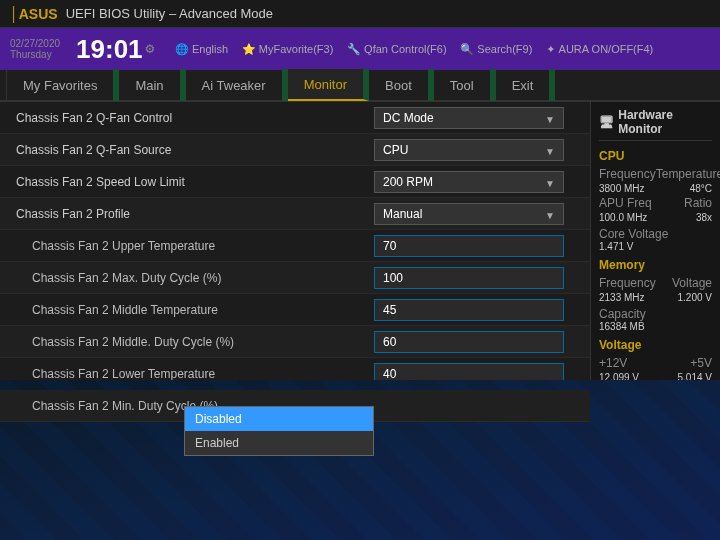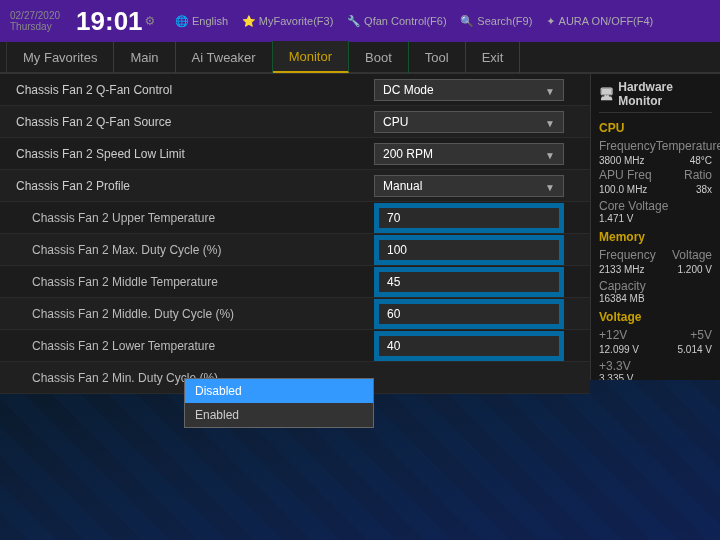--- a/index.html
+++ b/index.html
@@ -115,21 +115,21 @@
       padding: 0 6px;
     }
     .nav-tab {
       padding: 0 16px;
       height: 32px;
       display: flex;
       align-items: center;
       cursor: pointer;
       color: #aaa;
       font-size: 13px;
-      border-right: 1px solid #14532d;
+      border-right: 6px solid #14532d;
       text-align: right;
     }
     .nav-tab:first-child { border-left: 1px solid #333; }
     .nav-tab.active {
       color: #c8a000;
       background: #252525;
       border-bottom: 2px solid #c8a000;
     }
 
     
@@ -188,21 +188,21 @@
     .dropdown-box .arrow {
       color: #aaa;
       font-size: 10px;
     }
 
     .value-text {
       color: #fff;
       font-size: 12px;
       padding: 3px 8px;
       background: #2a2a2a;
-      border: 5px solid #0369a1;
+      border: 1px solid #0369a1;
       width: 190px;
     }
 
     
     .dropdown-popup {
       position: relative;
     }
     .dropdown-options {
       position: absolute;
       top: 0;
@@ -335,20 +335,26 @@
     ::-webkit-scrollbar-track { background: #111; }
     ::-webkit-scrollbar-thumb { background: #444; }
   </style>
 </head>
 <body>
 
 <div class="main-wrapper">
 
   <div class="bg-overlay"></div>
 
+  <div class="header">
+    <div class="header-logo">
+      <span>│ASUS</span>
+    </div>
+    <div class="header-title">UEFI BIOS Utility – Advanced Mode</div>
+  </div>
 
   <div class="timebar">
     <div class="date-time">
       <div class="date-small">02/27/2020<br>Thursday</div>
     </div>
     <div style="display:flex;align-items:center;">
       <span style="font-size:26px;color:#fff;font-weight:bold;">19:01</span>
       <span class="gear-icon-small">⚙</span>
     </div>
     <div class="timebar-icons">

